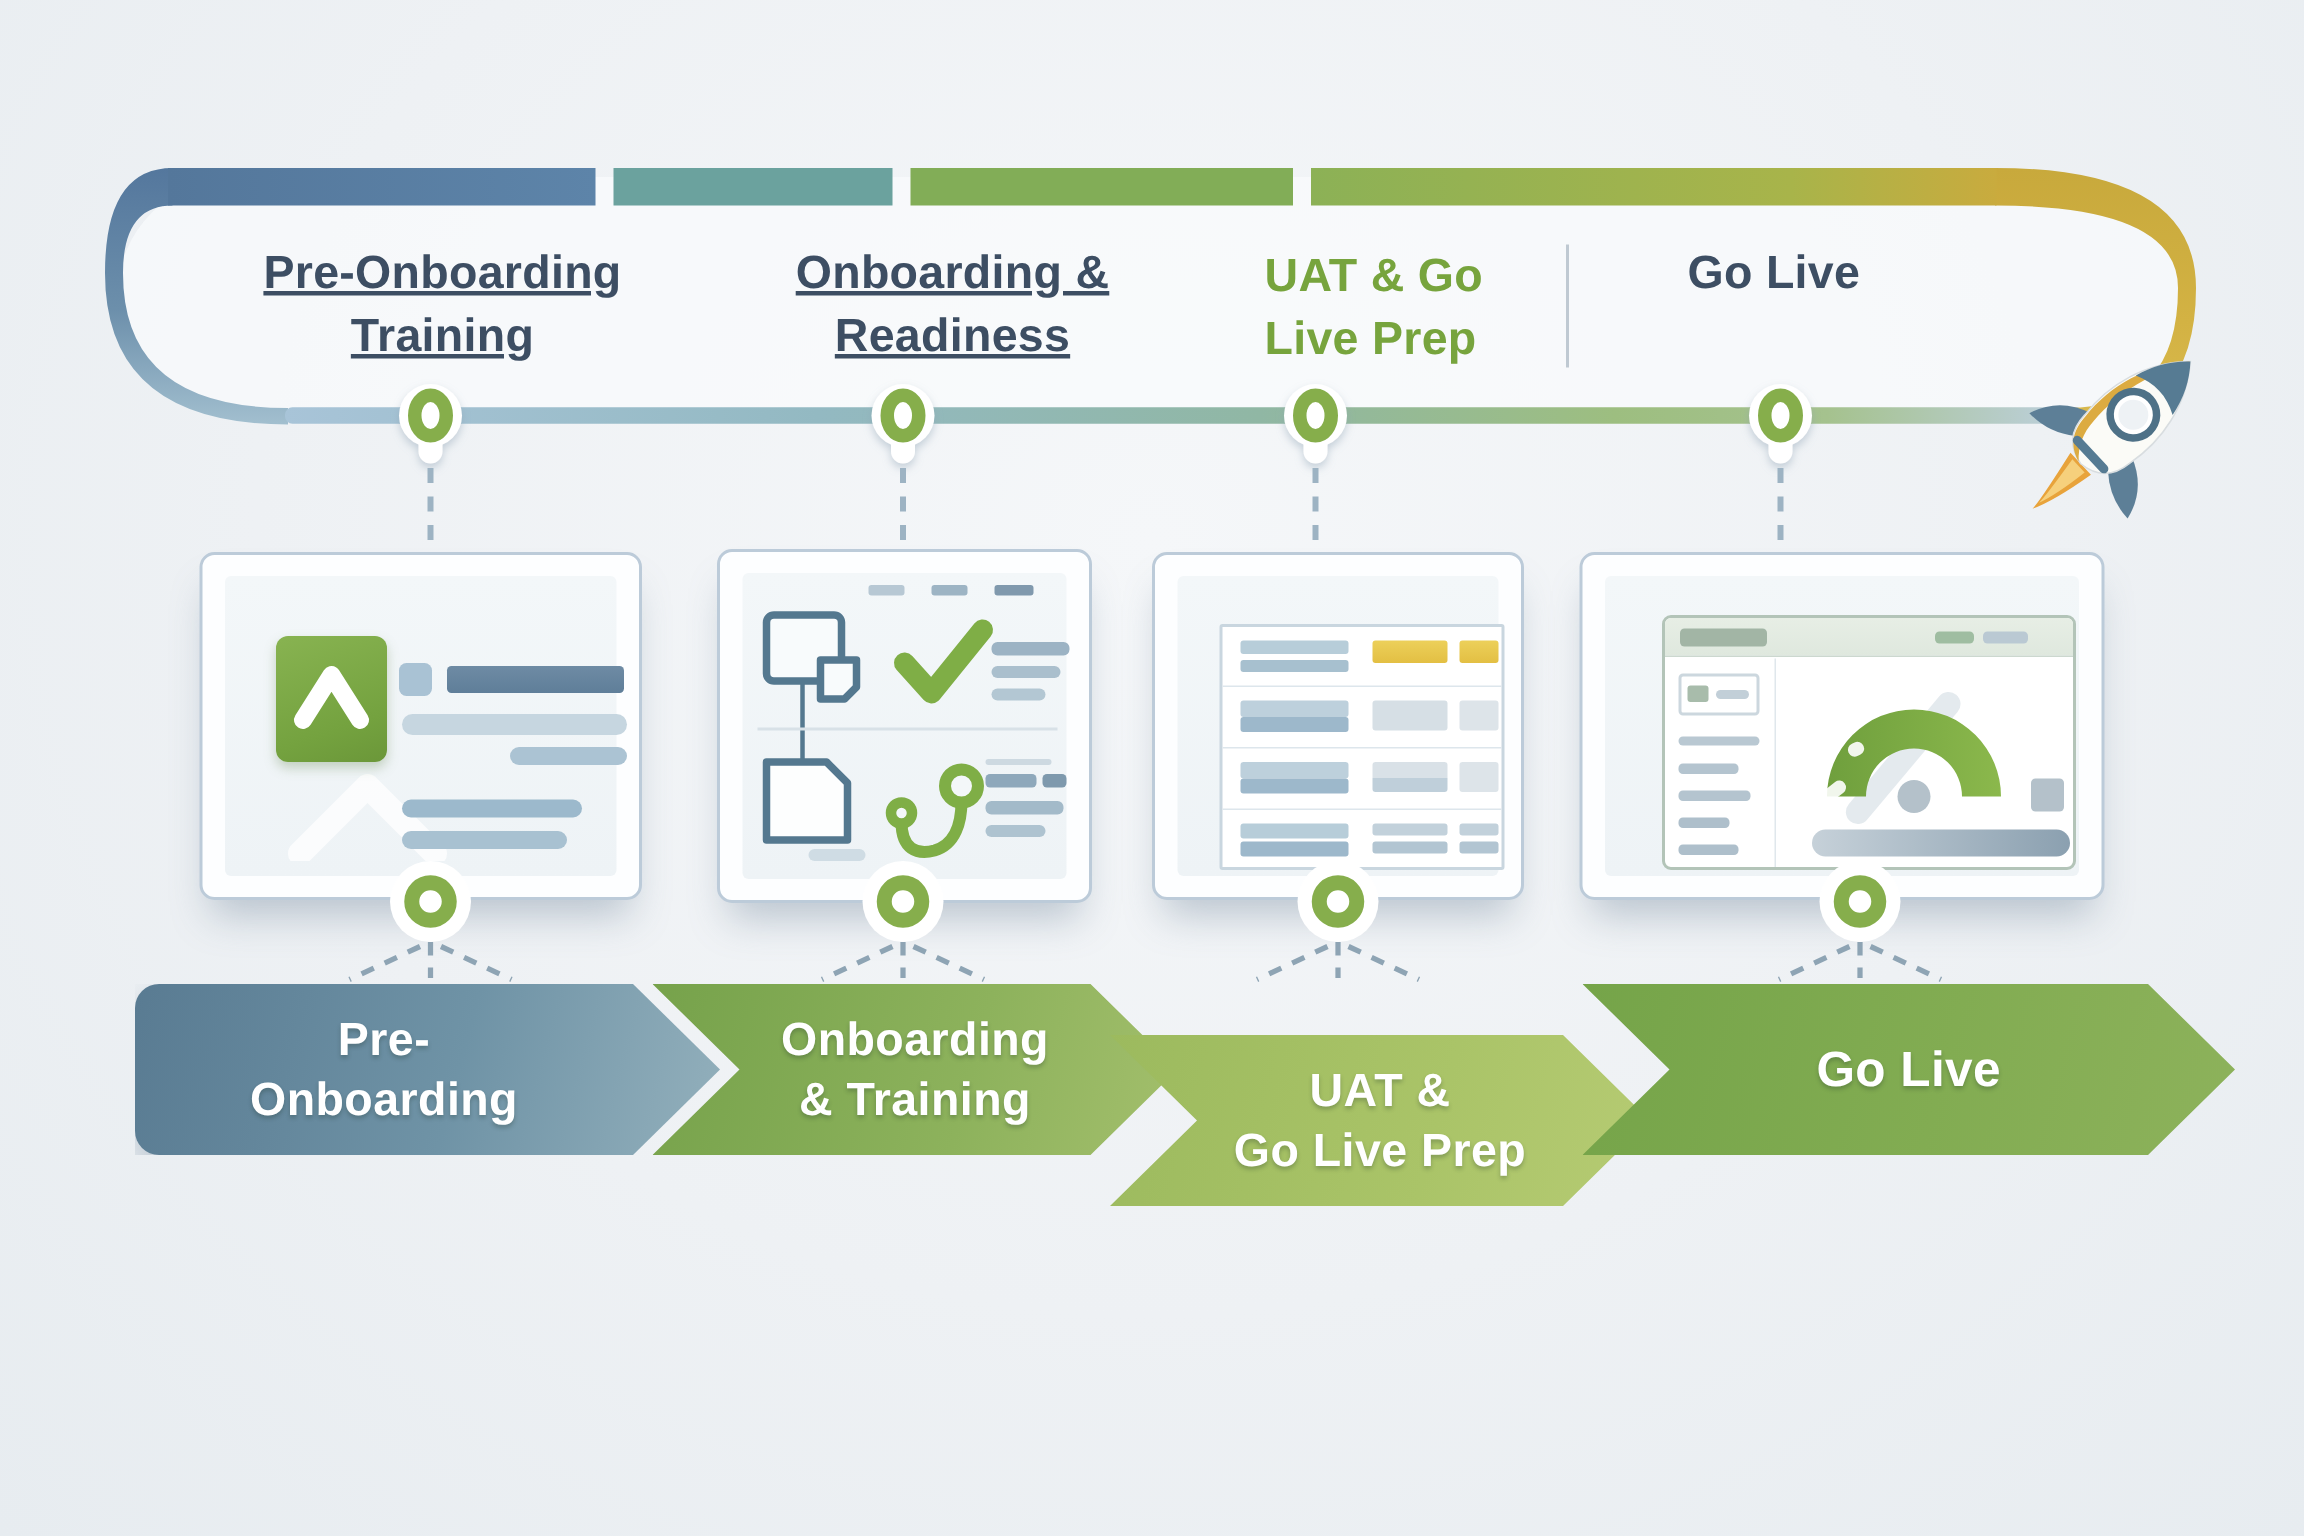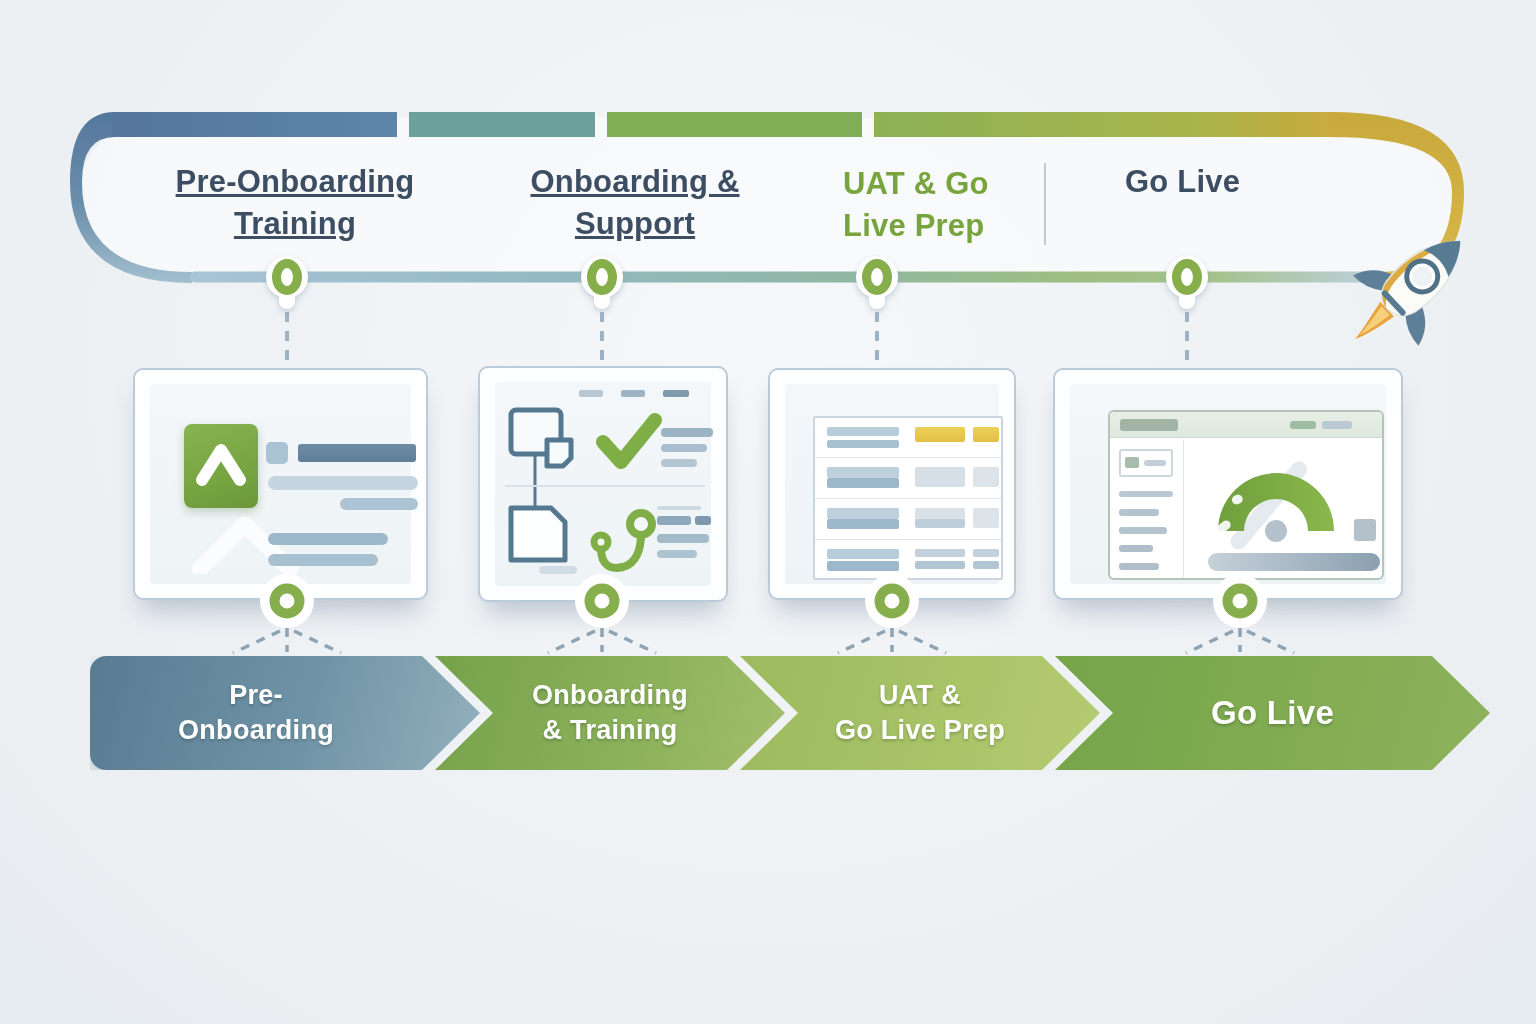--- a/index.html
+++ b/index.html
@@ -43,31 +43,31 @@
 
   
   .browser{position:absolute;left:38px;top:26px;width:276px;height:170px;background:#fff;
        border:2px solid #b3c4b8;border-radius:6px;overflow:hidden;}
   .b-header{position:absolute;left:0;top:0;right:0;height:26px;
        background:linear-gradient(180deg,#e7eee5,#dfe8de);border-bottom:1px solid #ccd8cf;}
   .b-side{position:absolute;left:0;top:27px;width:74px;bottom:0;border-right:1px solid #e0e7ec;}
 
   
   .stage{position:absolute;top:656px;height:114px;display:flex;flex-direction:column;
-       justify-content:center;align-items:center;color:#fff;font-weight:700;font-size:27px;
+       justify-content:center;align-items:center;color:#fff;font-weight:700;font-size:31px;
        line-height:1.28;text-align:center;letter-spacing:.3px;
        text-shadow:0 2px 3px rgba(30,50,40,.28);
        filter:drop-shadow(0 10px 10px rgba(100,125,150,.35));}
   .notch{clip-path:polygon(0 0, calc(100% - 58px) 0, 100% 50%, calc(100% - 58px) 100%, 0 100%, 58px 50%);
        padding-left:58px;padding-right:58px;}
   .s1{left:90px;width:390px;border-radius:16px 0 0 16px;padding-right:58px;
        clip-path:polygon(0 0, calc(100% - 58px) 0, 100% 50%, calc(100% - 58px) 100%, 0 100%);
        background:linear-gradient(105deg,#597b92 0%,#6f93a6 55%,#93b0bc 100%);}
   .s2{left:435px;width:350px;background:linear-gradient(105deg,#76a24b 0%,#8db25c 60%,#a3bf6c 100%);}
-  .s3{left:740px;width:360px;background:linear-gradient(105deg,#9cba5e 0%,#aac468 60%,#b6cb73 100%);}
+  .s3{left:740px;width:360px;background:linear-gradient(105deg,#9cba5e 0%,#aac468 60%,#b6cb73 100%);margin-top:34px;}
   .s4{left:1055px;width:435px;font-size:33px;
        background:linear-gradient(105deg,#75a449 0%,#82ac52 55%,#8db25b 100%);}
 
   .rocket{position:absolute;left:1334px;top:208px;width:156px;height:156px;}
 </style>
 </head>
 <body>
 
 <div class="canvas">
 
@@ -146,21 +146,21 @@
       <line x1="1187" y1="312" x2="1187" y2="360"></line>
     </g>
   </svg>
 
   <div class="phase-label center" style="left:119px;top:161px;width:352px">
     <div>Pre-Onboarding</div>
     <div>Training</div>
   </div>
   <div class="phase-label center" style="left:482px;top:161px;width:306px">
     <div>Onboarding &amp;</div>
-    <div>Support</div>
+    <div>Readiness</div>
   </div>
   <div class="phase-label greentxt" style="left:843px;top:163px;width:220px">
     <div>UAT &amp; Go</div>
     <div>Live Prep</div>
   </div>
   <div class="phase-label" style="left:1125px;top:161px;width:240px">
     <div>Go Live</div>
   </div>
   <div class="phase-divider"></div>
 

